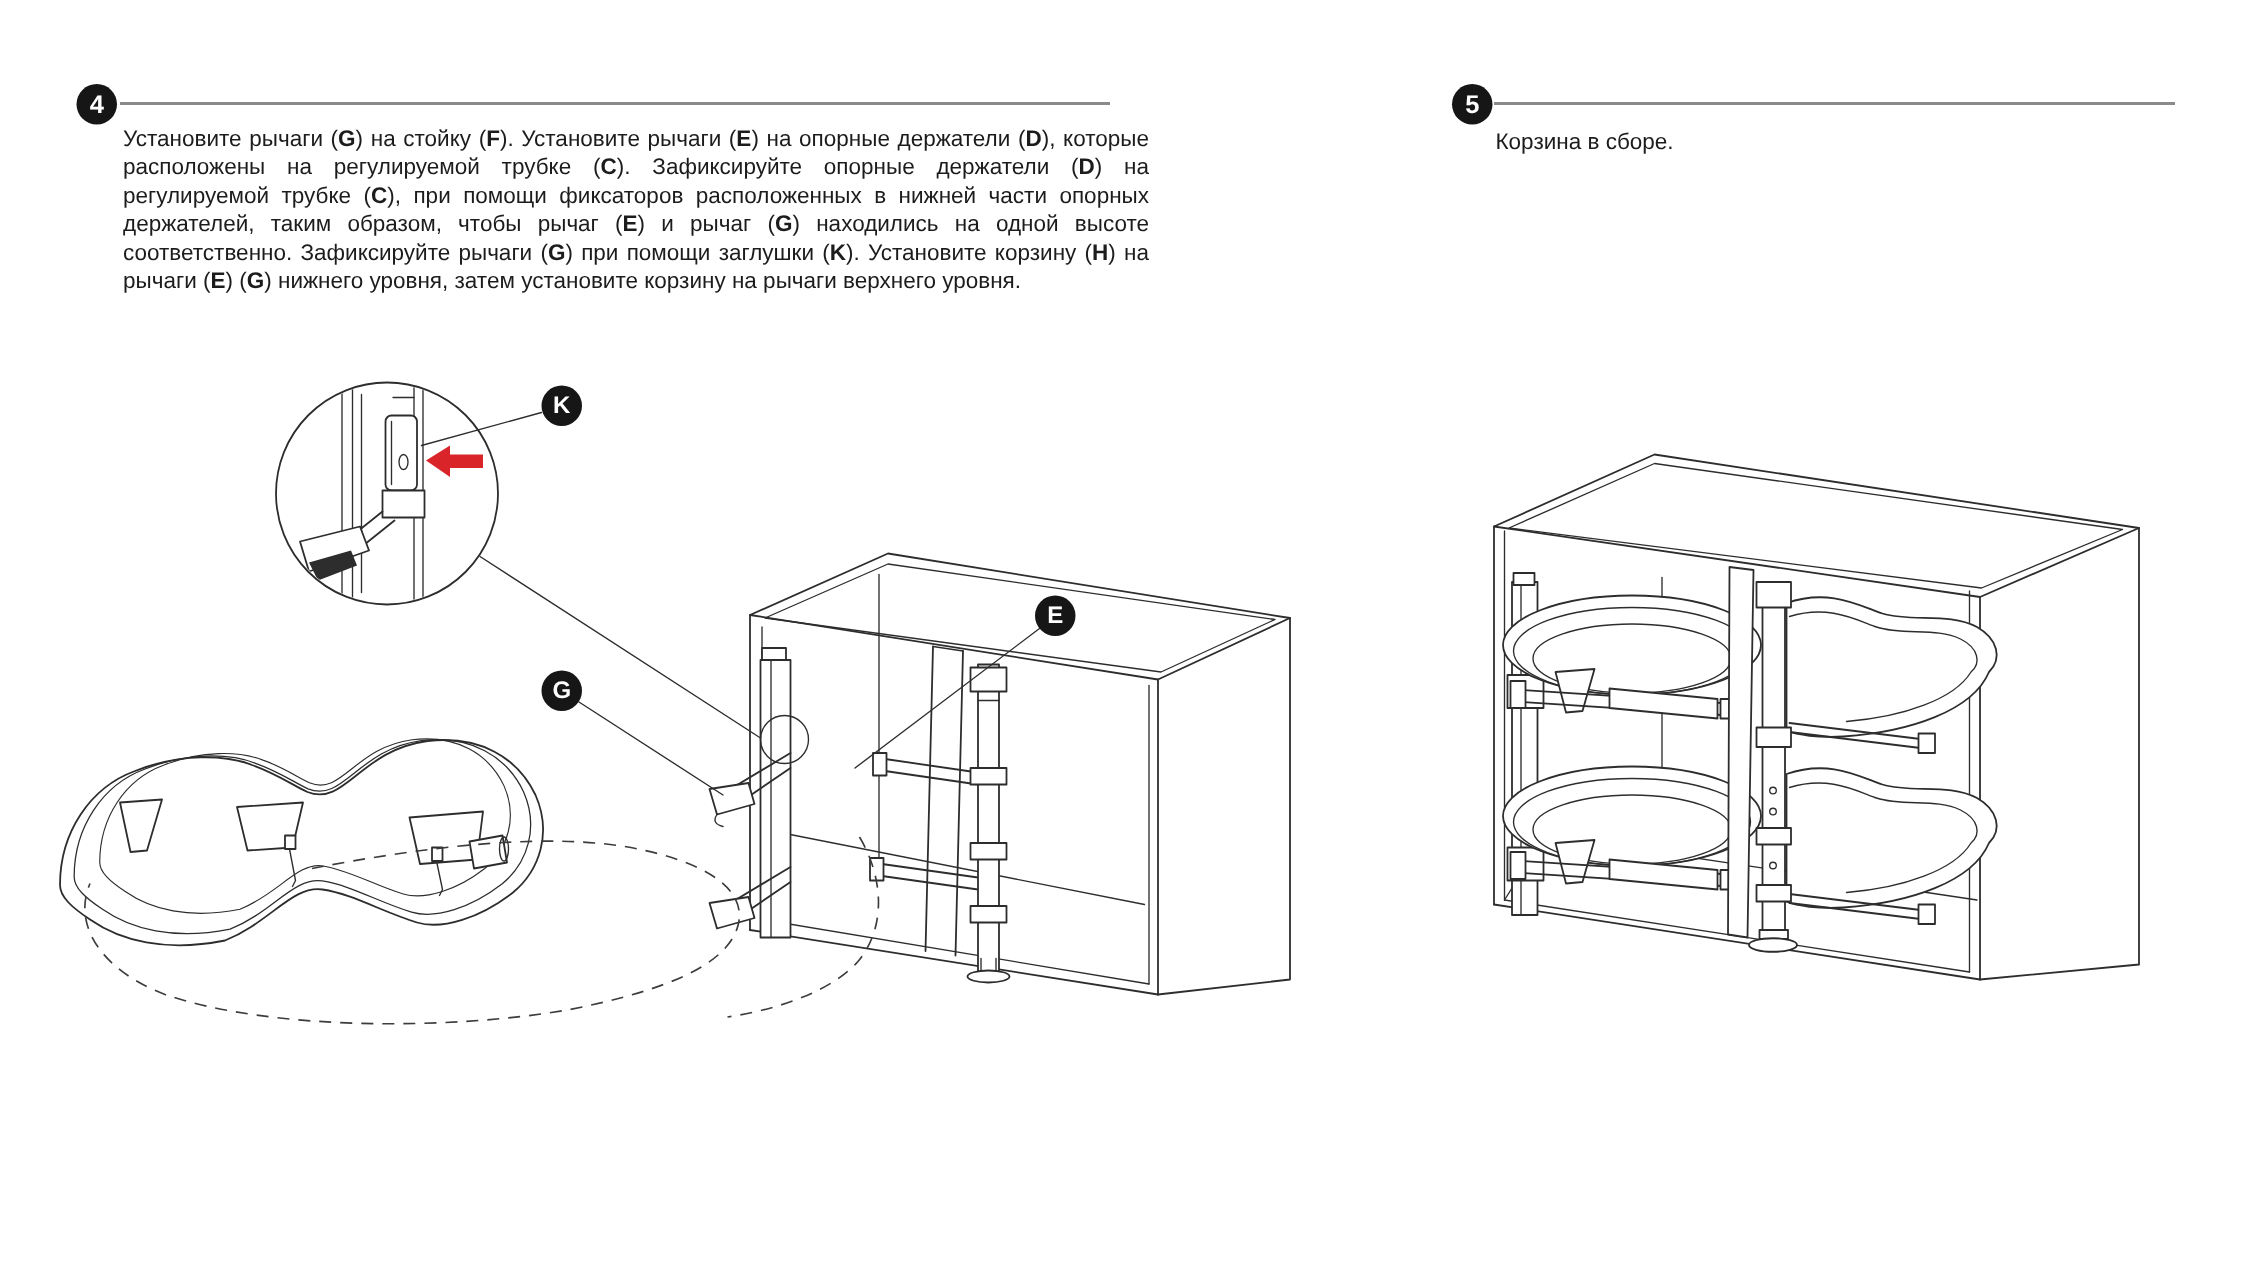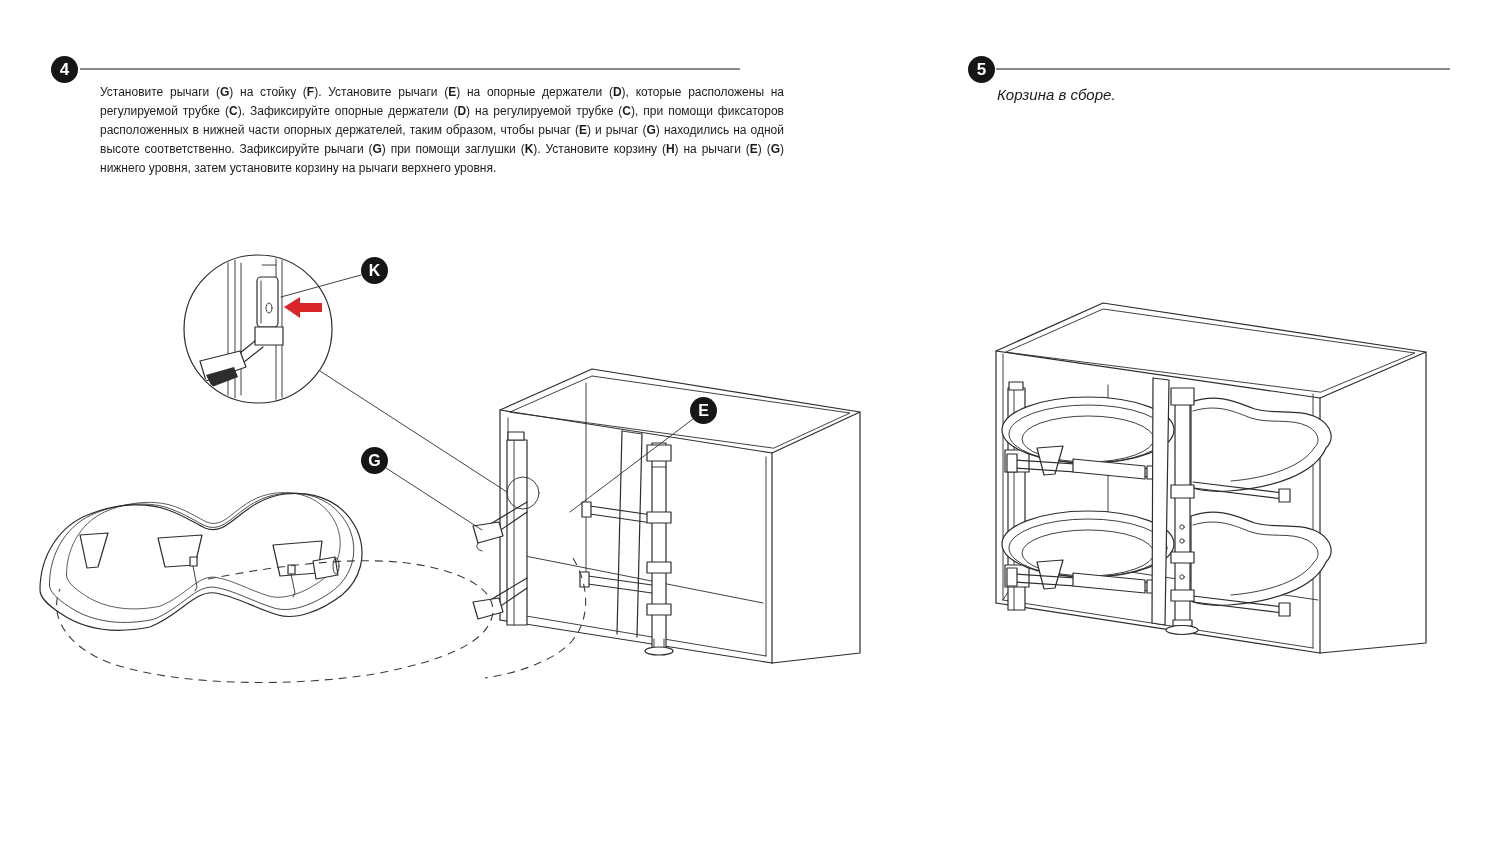--- a/index.html
+++ b/index.html
@@ -15,26 +15,26 @@
     background:var(--badge_bg);color:var(--badge_fg);
     font-weight:bold;font-size:17px;line-height:27px;text-align:center;
   }
   .callout-badge{
     position:absolute;width:27px;height:27px;border-radius:50%;
     background:var(--badge_bg);color:var(--badge_fg);
     font-weight:bold;font-size:16px;line-height:27px;text-align:center;
   }
   .rule{position:absolute;height:2px;background:var(--header_line);}
   .instruction{
-    position:absolute;left:100px;top:83px;width:684px;
-    font-size:12px;line-height:19px;text-align:justify;text-align-last:left;
+    position:absolute;left:82px;top:83px;width:684px;
+    font-size:15px;line-height:19px;text-align:justify;text-align-last:left;
     color:var(--text);
   }
   .instruction b{font-weight:bold;}
-  .caption{position:absolute;left:997px;top:86px;font-size:15px;color:var(--text);font-style:italic;}
+  .caption{position:absolute;left:997px;top:86px;font-size:15px;color:var(--text);}
   svg{position:absolute;}
   .ln{fill:none;stroke:var(--line_art);stroke-width:1.2;stroke-linejoin:round;stroke-linecap:round;}
   .lnt{fill:none;stroke:var(--line_art);stroke-width:0.9;stroke-linejoin:round;stroke-linecap:round;}
   .lnw{fill:#ffffff;stroke:var(--line_art);stroke-width:1.2;stroke-linejoin:round;}
   .dash{fill:none;stroke:var(--dash_line);stroke-width:1.1;stroke-dasharray:8 6;stroke-linecap:butt;}
   .dark{fill:var(--line_art);stroke:none;}
   .red{fill:var(--arrow_red);stroke:none;}
 </style>
 </head>
 <body>

